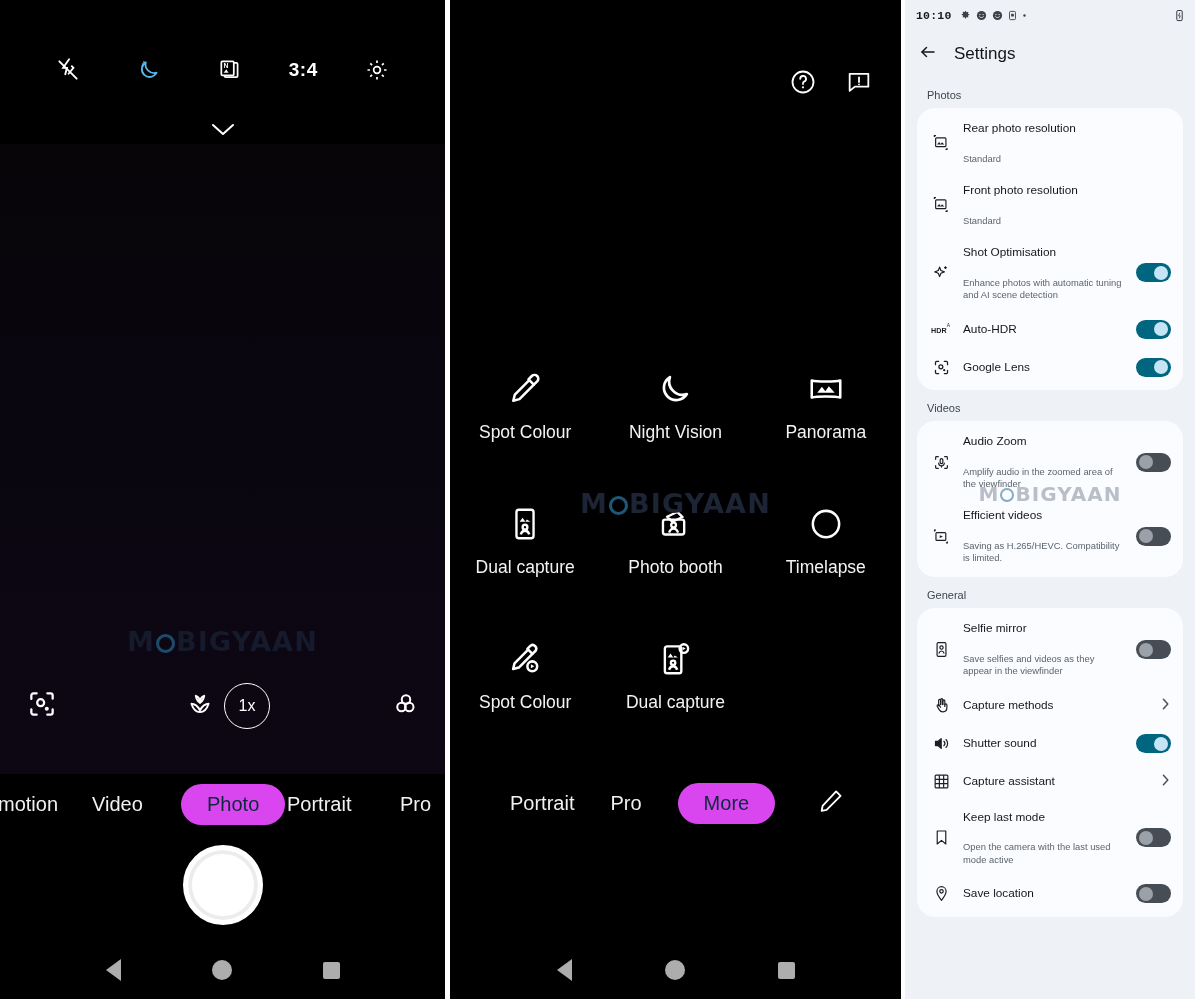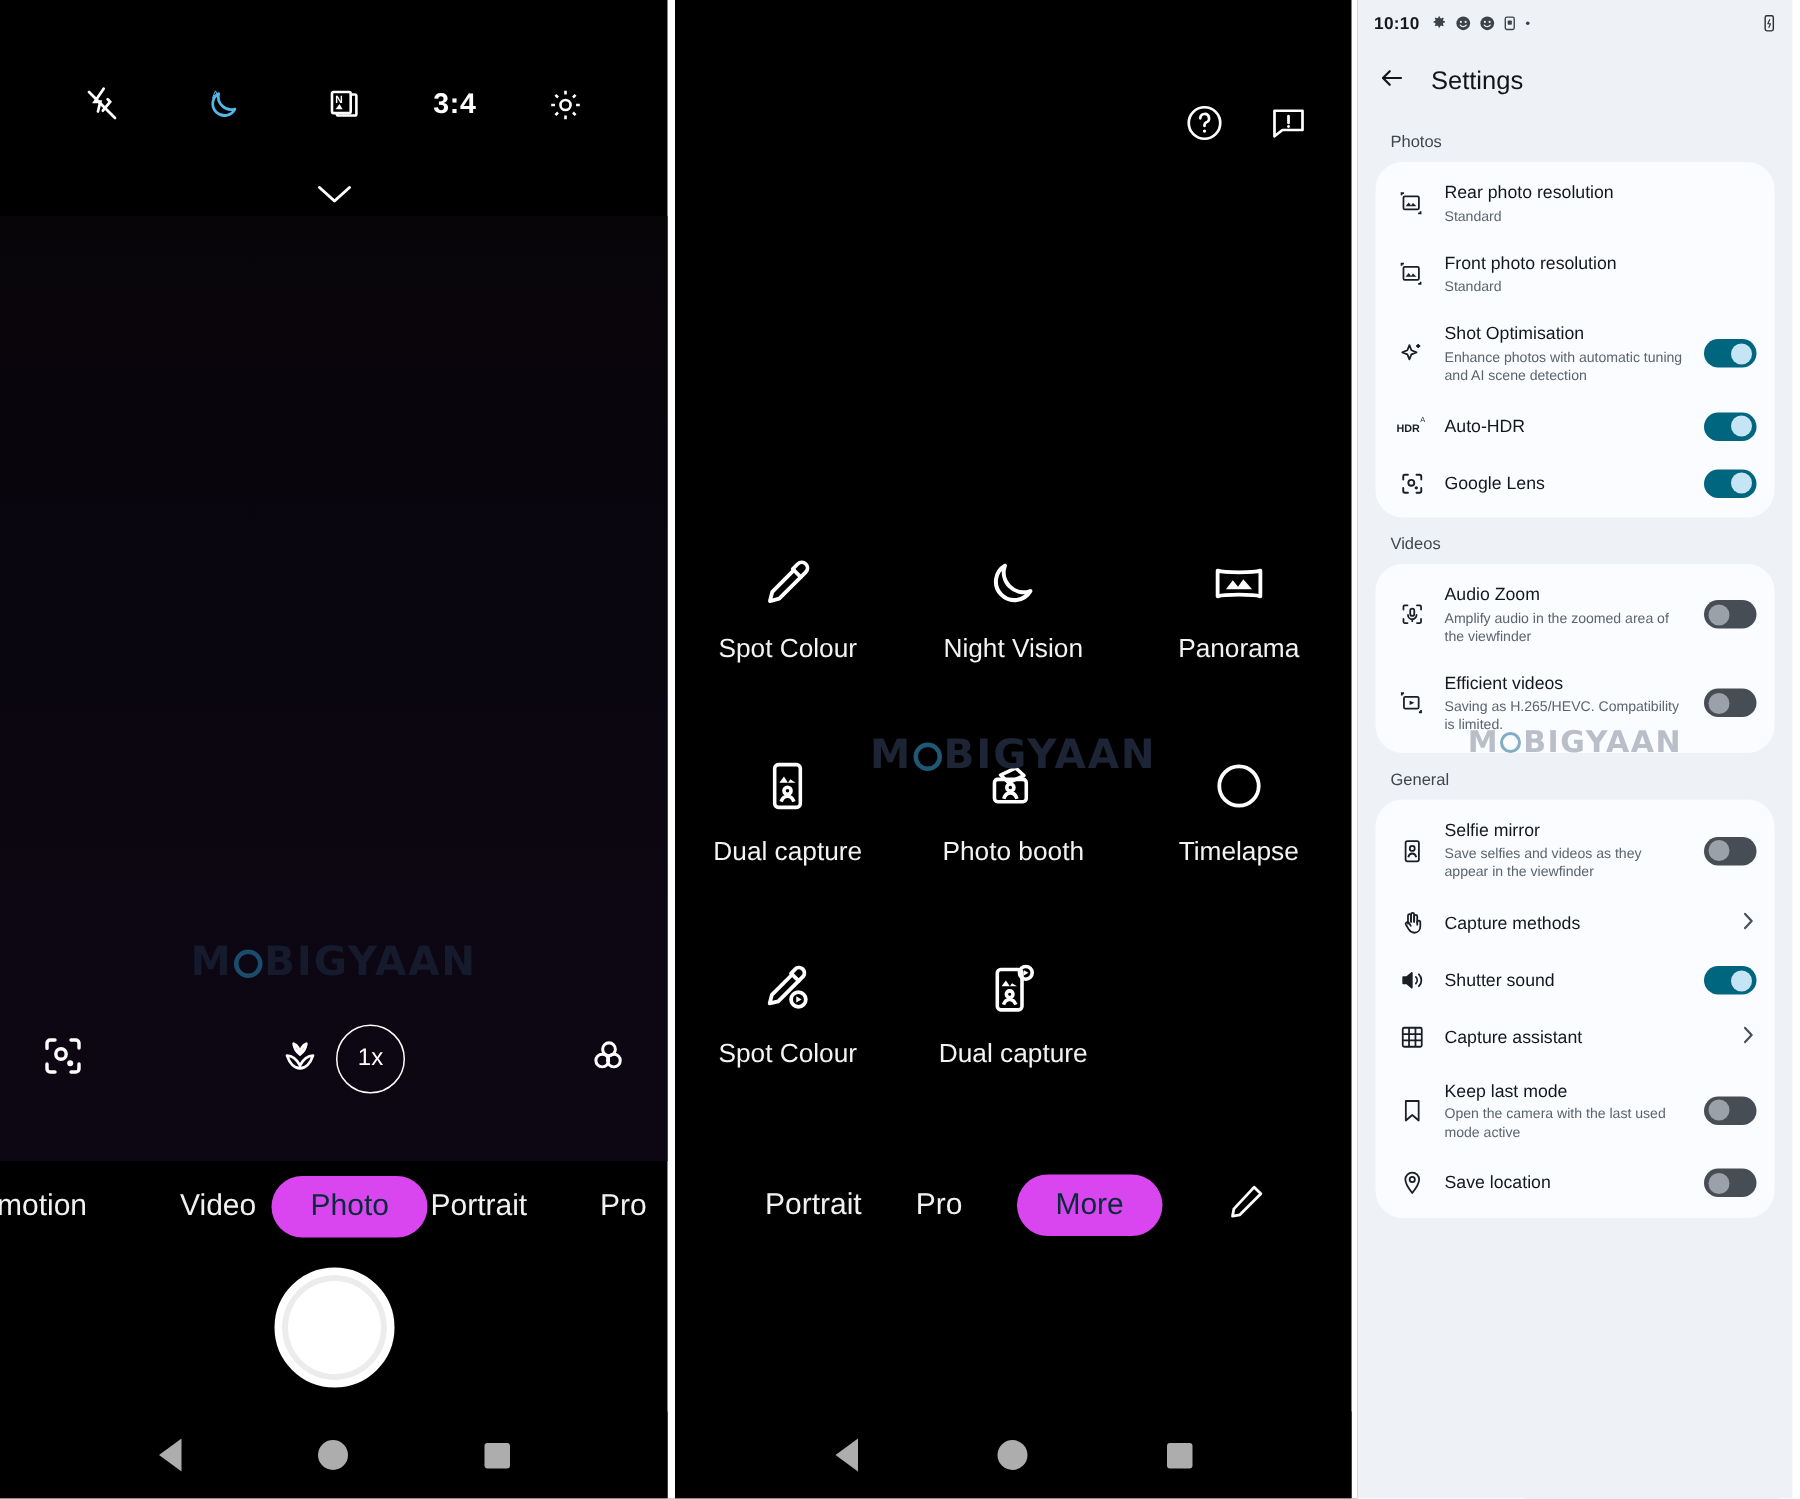--- a/index.html
+++ b/index.html
@@ -129,42 +129,42 @@
 
   
   .panel-settings {
     width: 290px; height: 999px; background: #eef1f5;
     position: relative; flex: 0 0 290px; overflow:hidden;
   }
   .statusbar {
     height: 31px; display:flex; align-items:center;
     padding: 0 11px; font-size: 11.5px; color:#17191c;
   }
-  .statusbar .clock { font-weight:600; letter-spacing:.2px; margin-right: 8px; }
+  .statusbar .clock { font-weight:600; letter-spacing:.2px; margin-right: 8px; font-family: Liberation Mono, monospace; }
   .sb-icons { display:flex; align-items:center; gap: 5px; }
   .sb-right { margin-left:auto; display:flex; align-items:center; }
   .settings-header {
     height: 46px; display:flex; align-items:center; gap: 17px; padding: 0 14px;
   }
   .settings-title { font-size: 17px; color:#12161a; }
   .group-label {
     font-size: 11px; color:#3f464d; padding: 12px 22px 7px;
   }
   .card {
     background:#fafcff; border-radius: 18px; margin: 0 12px;
     padding: 4px 0;
   }
   .row {
     display:flex; align-items:center; gap: 11px;
     padding: 9px 12px 9px 14px; min-height: 38px;
   }
   .row .ico { width: 21px; flex:0 0 21px; display:flex; align-items:center; justify-content:center; color:#1b1f24; }
   .row .txt { flex: 1 1 auto; min-width:0; }
   .row .title { font-size: 11.8px; color:#13171b; line-height: 1.25; }
-  .row .sub { font-size: 9.4px; color:#5c646c; line-height: 1.3; margin-top:2px; }
+  .row .sub { font-size: 9.4px; color:#5c646c; line-height: 1.3; margin-top:17px; }
   .chev { color:#4a5057; font-size: 13px; flex: 0 0 auto; padding-left:2px; }
   .toggle {
     width: 35px; height: 19px; border-radius: 10px; position:relative; flex:0 0 35px;
   }
   .toggle.on { background: #00657e; }
   .toggle.off { background: #474d55; }
   .toggle .knob { position:absolute; top: 2.6px; width: 14px; height:14px; border-radius:50%; }
   .toggle.on .knob { right: 2.6px; background:#c6e5f4; }
   .toggle.off .knob { left: 2.6px; background:#9aa1a9; }
   .watermark-set {
@@ -250,21 +250,21 @@
         <svg width="30" height="30" viewBox="0 0 24 24" fill="none" stroke="#fff" stroke-width="1.6">
           <circle cx="13.6" cy="8.4" r="3.4"></circle>
             <circle cx="10" cy="14.4" r="3.4"></circle>
             <circle cx="16.2" cy="14.4" r="3.4"></circle>
         </svg>
       </div>
     </div>
 
     <div class="mode-strip">
       <div class="mode-item" style="position:absolute;left:-2px;">motion</div>
-      <div class="mode-item" style="position:absolute;left:120px;">Video</div>
+      <div class="mode-item" style="position:absolute;left:92px;">Video</div>
       <div class="mode-item selected" style="position:absolute;left:181px;">Photo</div>
       <div class="mode-item" style="position:absolute;left:287px;">Portrait</div>
       <div class="mode-item" style="position:absolute;left:400px;">Pro</div>
     </div>
 
     <div class="shutter-row">
 
       <div class="shutter-btn"></div>
 
     </div>

